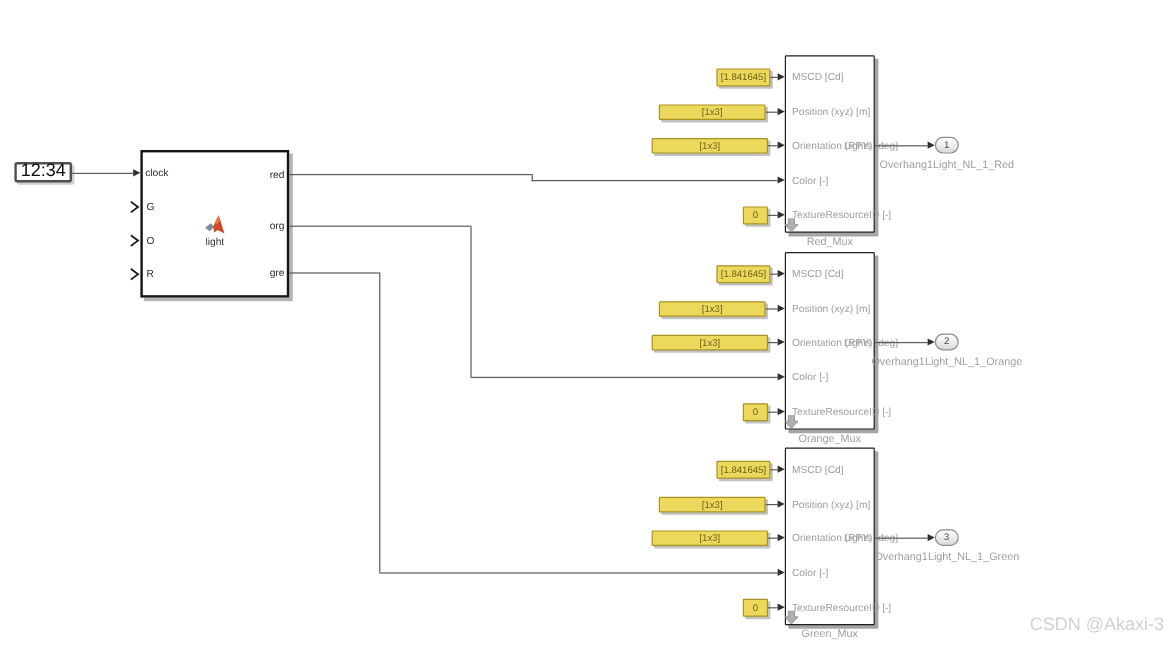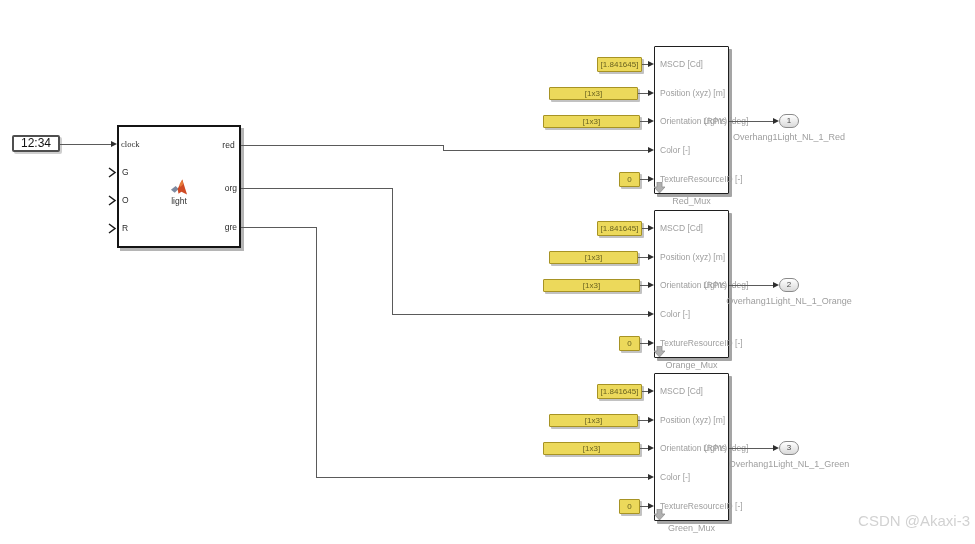--- a/index.html
+++ b/index.html
@@ -8,21 +8,21 @@
 
   .line { position:absolute; background:#5a5a5a; }
   .h { height:1px; }
   .v { width:1px; }
   .arr-r { position:absolute; width:0; height:0;
            border-top:3.5px solid transparent; border-bottom:3.5px solid transparent;
            border-left:6px solid #2f2f2f; }
 
   .clockdisp { position:absolute; left:12px; top:135px; width:48px; height:17px;
                background:#fff; border:2px solid #4f4f4f; border-radius:2px;
-               box-shadow:2px 2px 0 #cfcfcf; font-size:12px; line-height:12px;
+               box-shadow:2px 2px 0 #cfcfcf; font-size:15px; line-height:12px;
                text-align:center; color:#111; }
 
   .funcblock { position:absolute; left:117px; top:125px; width:124px; height:123px;
                background:#fff; border:2px solid #141414; box-shadow:3px 3px 0 #b5b5b5; }
   .fport { position:absolute; font-size:8.5px; color:#2b2b2b; line-height:10px; white-space:nowrap; }
   .fport.right { text-align:right; width:41px; }
   .funclabel { position:absolute; left:117px; top:196px; width:124px; text-align:center;
                font-size:8.5px; color:#333; }
   .chev { position:absolute; }
 
@@ -51,25 +51,25 @@
 </head>
 <body>
 
 <div id="canvas">
 
   <div class="clockdisp">12:34</div>
   <div class="line h" style="left:60px; top:144px; width:51px;"></div>
   <div class="arr-r" style="left:111px; top:140.5px;"></div>
 
   <div class="funcblock"></div>
-  <span class="fport" style="left:121px; top:139px;font-family:Liberation Serif, serif;">clock</span>
+  <span class="fport" style="left:121px; top:139px;">clock</span>
   <span class="fport" style="left:122px; top:167px;">G</span>
   <span class="fport" style="left:122px; top:195px;">O</span>
   <span class="fport" style="left:122px; top:223px;">R</span>
-  <span class="fport right" style="left:208px; top:140px;text-align:center;">red</span>
+  <span class="fport right" style="left:196px; top:140px;">red</span>
   <span class="fport right" style="left:196px; top:183px;">org</span>
   <span class="fport right" style="left:196px; top:222px;">gre</span>
 
   <svg class="chev" style="left:108px; top:167px;" width="9" height="11" viewBox="0 0 9 11">
       <polyline points="1,1 7,5.5 1,10" fill="none" stroke="#1a1a1a" stroke-width="1.5"></polyline>
     </svg>
   <svg class="chev" style="left:108px; top:195px;" width="9" height="11" viewBox="0 0 9 11">
       <polyline points="1,1 7,5.5 1,10" fill="none" stroke="#1a1a1a" stroke-width="1.5"></polyline>
     </svg>
   <svg class="chev" style="left:108px; top:223px;" width="9" height="11" viewBox="0 0 9 11">

